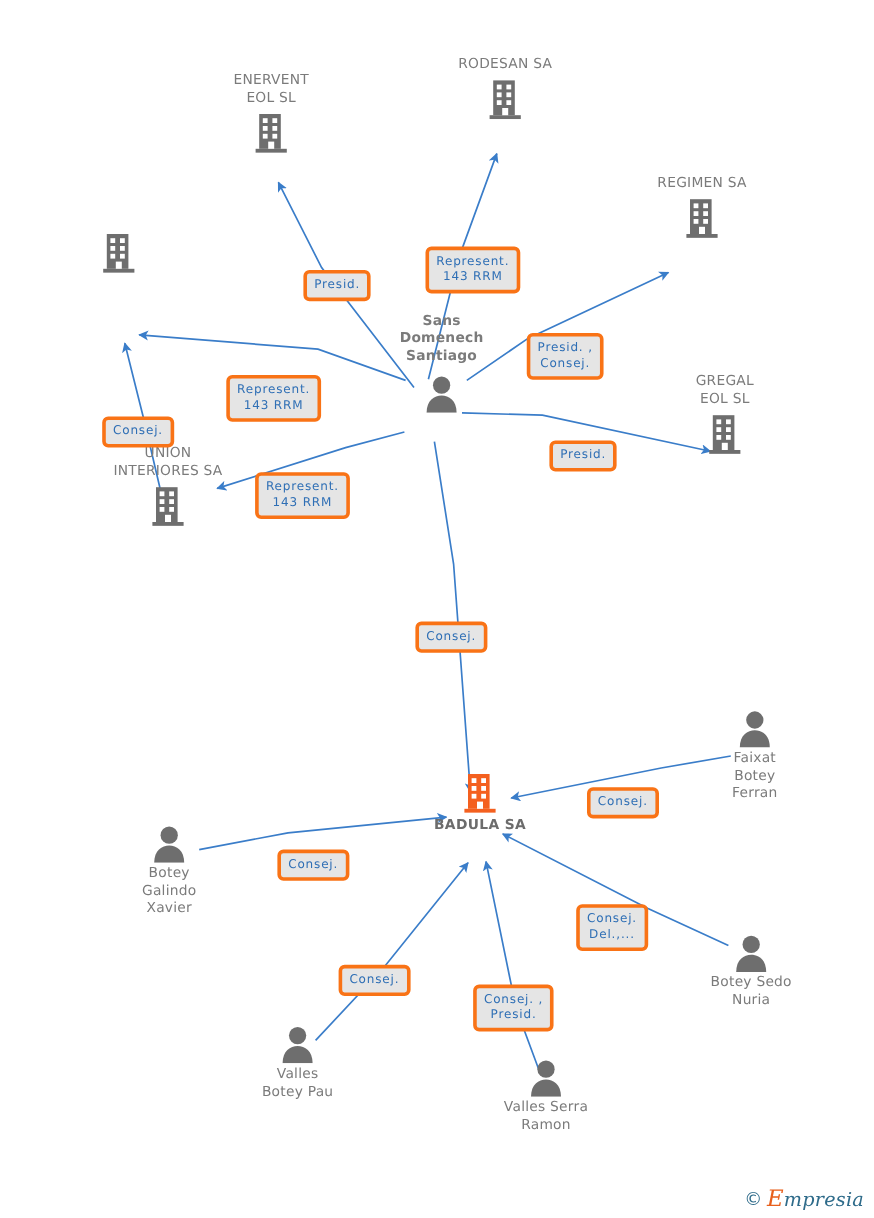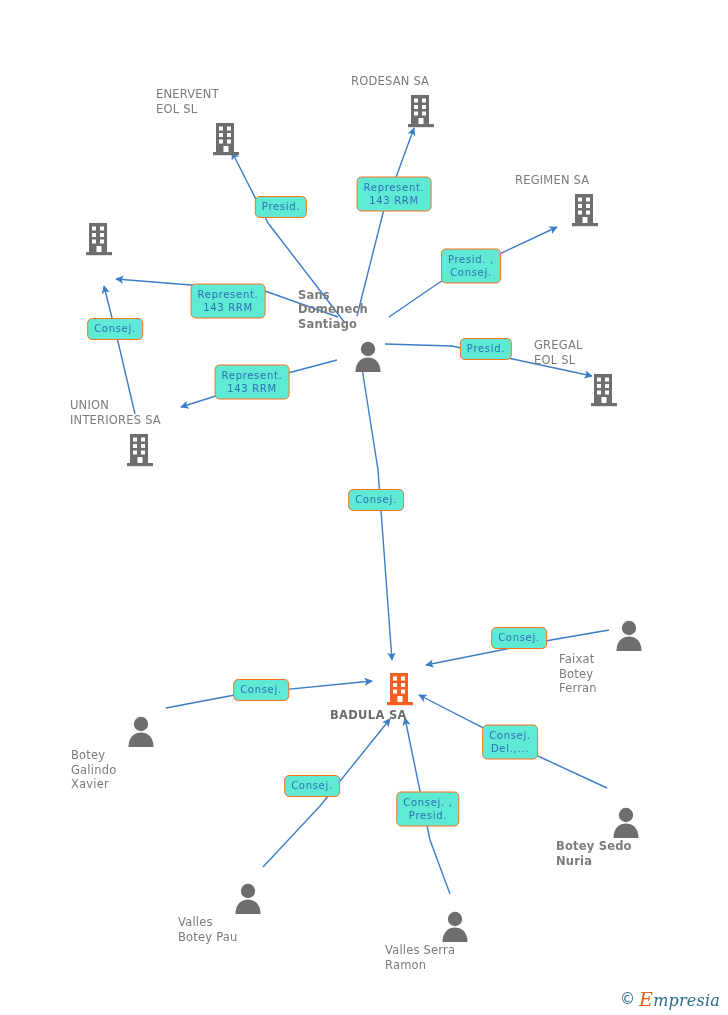--- a/index.html
+++ b/index.html
@@ -22,22 +22,22 @@
     position: absolute;
     left: 0;
     top: 0;
     width: 728px;
     height: 1015px;
   }
   .node {
     position: absolute;
     width: 140px;
     margin-left: -70px;
+    text-align: center;
     user-select: none;
-    margin-top: 28px;
   }
   .node .label {
     font-size: 11.5px;
     line-height: 14.5px;
     color: #7b7b7b;
     letter-spacing: 0.2px;
     white-space: pre-line;
   }
   .node.company .label { color: #7b7b7b; }
   .node.focus .label {
@@ -50,32 +50,33 @@
     display: flex;
     align-items: flex-end;
     justify-content: center;
   }
   .node.label-above .icon-wrap { margin-top: 1px; }
   .node.label-below .label { margin-top: 1px; }
 
   .edge-label {
     position: absolute;
     box-sizing: border-box;
-    border: 1px solid #f97316;
+    border: 3px solid #f97316;
     border-radius: 5px;
-    background: #5eead4;
+    background: #e5e5e5;
     color: #2f6fb5;
     font-size: 10px;
     line-height: 13px;
     letter-spacing: 0.7px;
     text-align: center;
     padding: 3px 6px 4px 6px;
     white-space: pre-line;
     transform: translate(-50%, -50%);
     box-shadow: 0 0 0 0 rgba(0,0,0,0);
+    margin-top: 31px;
   }
   .watermark {
     position: absolute;
     right: 8px;
     bottom: 5px;
     display: flex;
     align-items: center;
     gap: 4px;
     font-size: 15px;
     color: #2e6b8a;
@@ -265,21 +266,21 @@
         <div class="icon-wrap">
           <svg width="30" height="32" viewBox="0 0 30 32" xmlns="http://www.w3.org/2000/svg">
             <circle cx="15" cy="9" r="7.2" fill="#6e6e6e"></circle>
             <path d="M2.5 32 C2.5 21.5 9 17.6 15 17.6 C21 17.6 27.5 21.5 27.5 32 Z" fill="#6e6e6e"></path>
           </svg>
         </div>
         <div class="label">Botey
 Galindo
 Xavier</div>
       </div>
-      <div class="node person label-below" style="left: 626px; top: 770px; font-weight: bold;">
+      <div class="node person label-below" style="left: 626px; top: 770px;">
         <div class="icon-wrap">
           <svg width="30" height="32" viewBox="0 0 30 32" xmlns="http://www.w3.org/2000/svg">
             <circle cx="15" cy="9" r="7.2" fill="#6e6e6e"></circle>
             <path d="M2.5 32 C2.5 21.5 9 17.6 15 17.6 C21 17.6 27.5 21.5 27.5 32 Z" fill="#6e6e6e"></path>
           </svg>
         </div>
         <div class="label">Botey Sedo
 Nuria</div>
       </div>
       <div class="node person label-below" style="left: 248px; top: 846px;">

